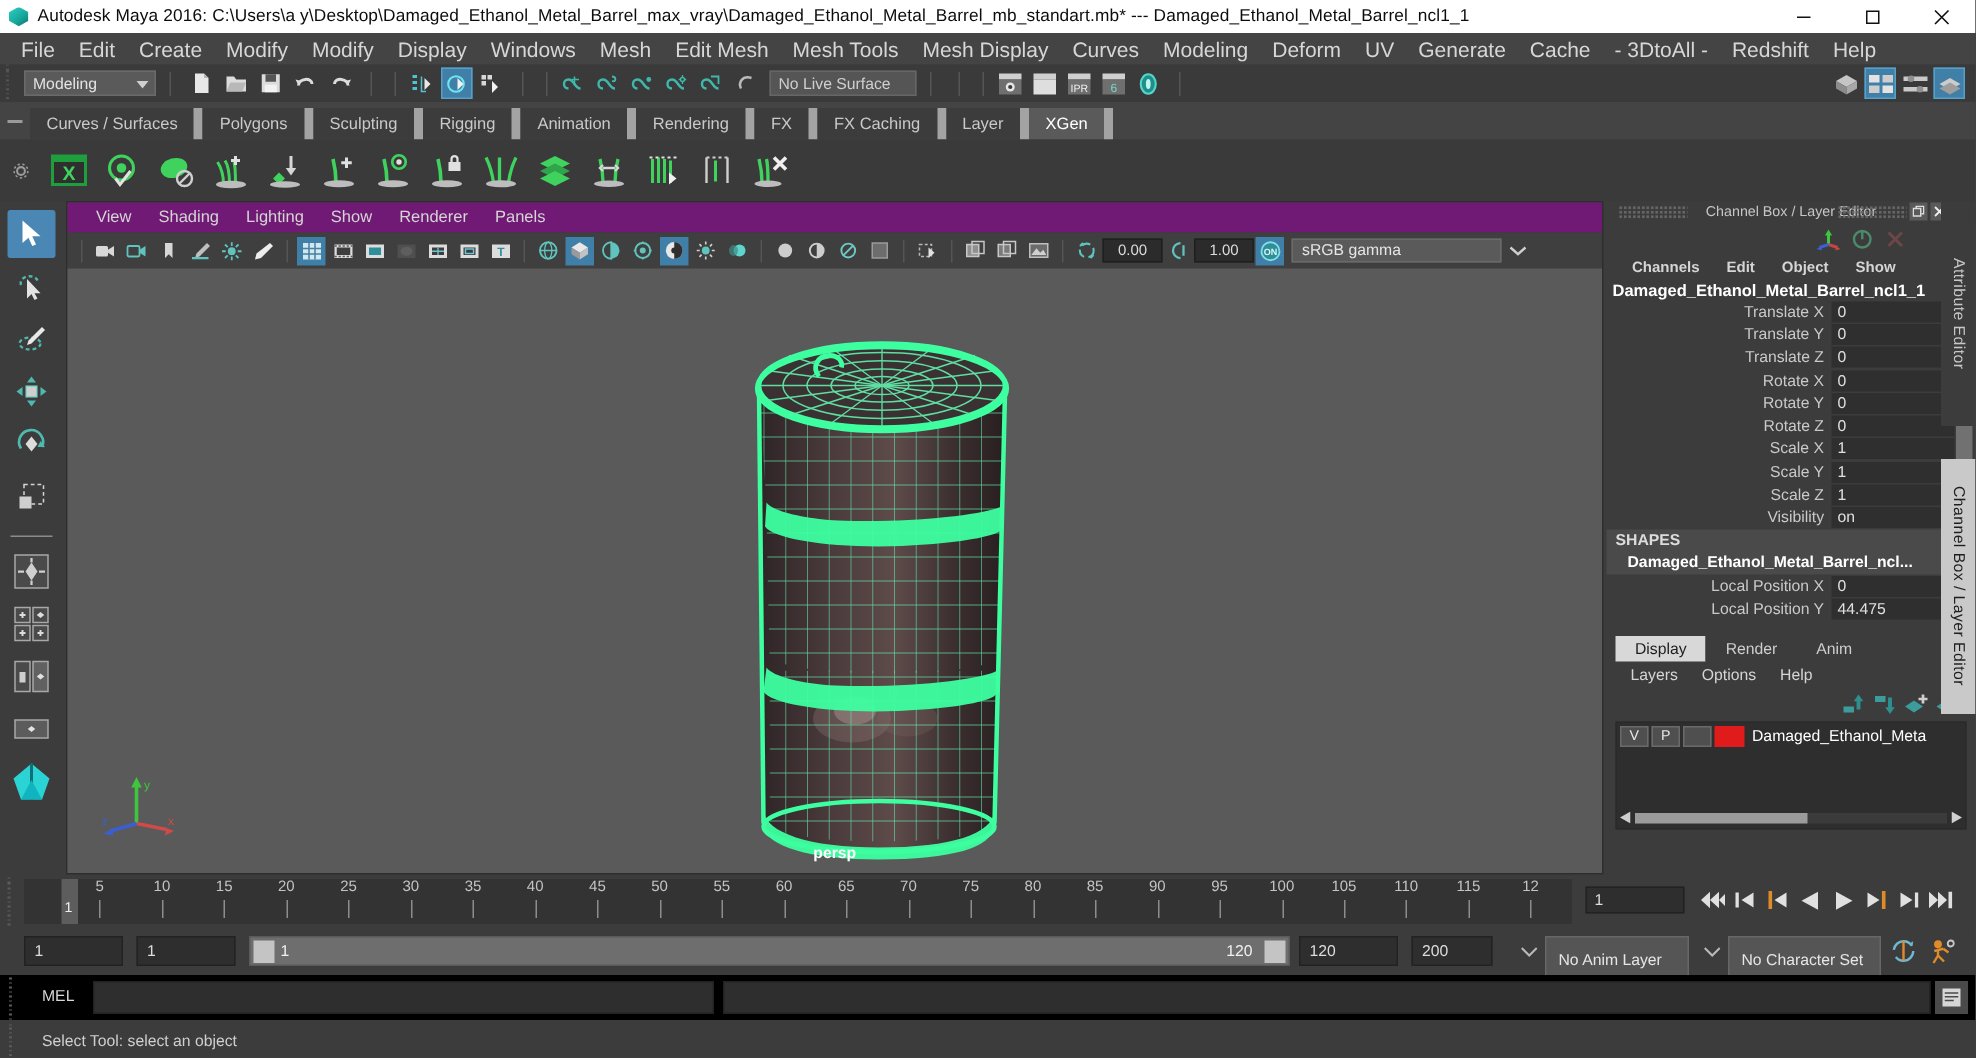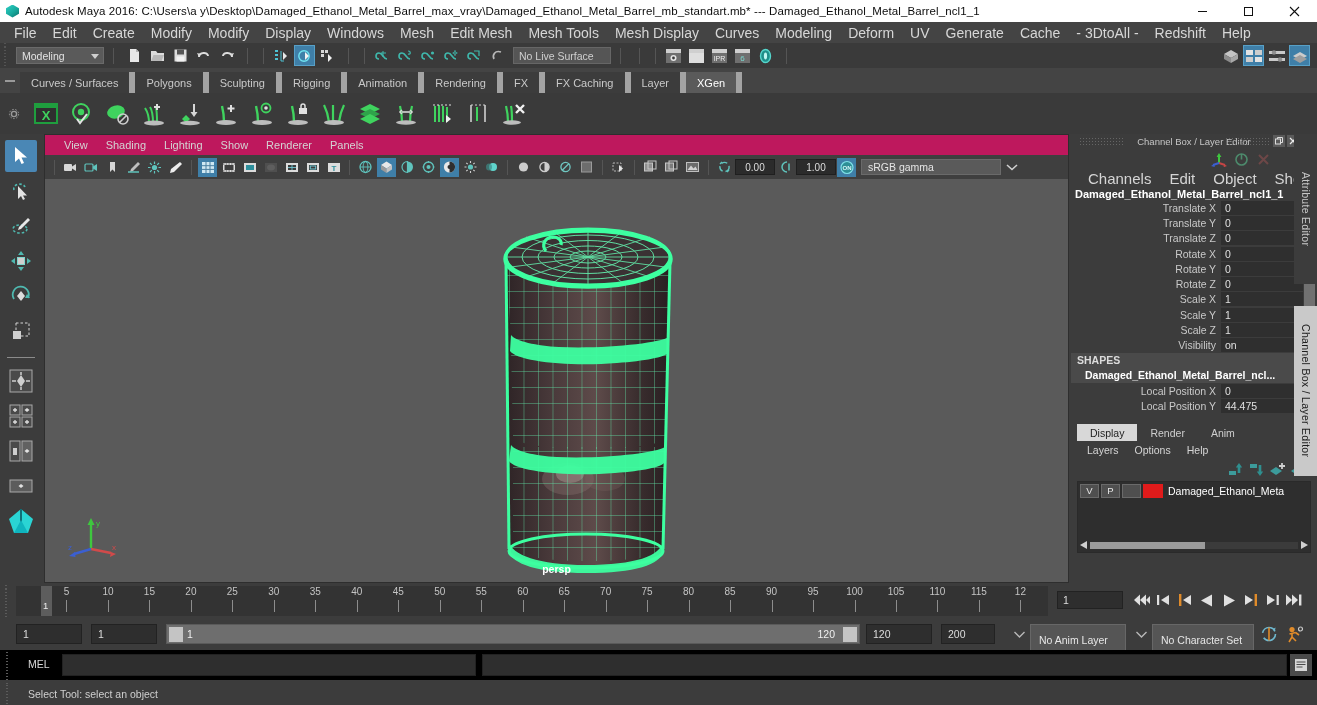--- a/index.html
+++ b/index.html
@@ -84,21 +84,21 @@
     position:absolute;left:0;top:134px;width:42px;height:449px;background:#3c3c3c;
     display:flex;flex-direction:column;align-items:center;padding-top:6px;
   }
   .tool{width:32px;height:32px;margin-bottom:3px;display:flex;align-items:center;justify-content:center;
     border-radius:2px;}
   .tool.sel{background:#4a87b5;}
   .tool-div{width:28px;height:1px;background:#8b8b8b;margin:7px 0 7px 0;}
 
   .viewpanel{position:absolute;left:44px;top:134px;width:1025px;height:449px;background:#3c3c3c;
     border:1px solid #2e2e2e;}
-  .vp-menubar{height:20px;display:flex;align-items:center;padding-left:10px;background:#be185d;}
+  .vp-menubar{height:20px;display:flex;align-items:center;padding-left:10px;background:#701a75;}
   .vp-menubar .mi{font-size:11px;color:#d4d4d4;padding:0 9px;}
   .vp-toolbar{height:24px;display:flex;align-items:center;background:#3f3f3f;padding-left:4px;}
   .vbtn{width:19px;height:19px;display:inline-flex;align-items:center;justify-content:center;margin:0 1px;
     position:relative;}
   .vbtn.on{background:#3f7fa8;}
   .vsep{width:1px;height:15px;background:#555;margin:0 5px;}
   .vnum{width:40px;height:16px;background:#2b2b2b;border:1px solid #1f1f1f;font-size:10px;
     color:#ddd;display:flex;align-items:center;justify-content:center;}
   .gamma-box{width:140px;height:16px;background:#5a5a5a;border:1px solid #6a6a6a;font-size:10.5px;
     color:#e5e5e5;display:flex;align-items:center;padding-left:6px;margin-left:4px;}
@@ -113,21 +113,21 @@
   .cb-titlebar{height:15px;display:flex;align-items:center;justify-content:center;position:relative;
     background:#3c3c3c;}
   .cb-title{font-size:9.5px;color:#c6c6c6;}
   .dots{width:46px;height:9px;
     background-image:radial-gradient(#6a6a6a 40%,transparent 41%);
     background-size:3px 3px; opacity:.9;}
   .cb-winbtn{width:12px;height:12px;background:#5a5a5a;display:flex;align-items:center;
     justify-content:center;font-size:8px;color:#ddd;margin-left:2px;}
   .cb-gizmos{height:20px;display:flex;align-items:center;justify-content:flex-end;padding-right:44px;}
   .cb-menus{height:19px;display:flex;align-items:center;padding-left:8px;}
-  .cb-menus .m{font-size:15px;color:#d5d5d5;padding:0 9px;}
+  .cb-menus .m{font-size:10px;color:#d5d5d5;padding:0 9px;font-weight:bold;}
   .cb-node{font-size:11px;color:#ffffff;font-weight:bold;padding-left:4px;}
   .chan-list{position:relative;}
   .chan-row{height:15.3px;display:flex;align-items:center;font-size:10.5px;}
   .chan-label{width:150px;text-align:right;padding-right:5px;color:#c9c9c9;}
   .chan-val{flex:1;background:#2f2f2f;height:14px;display:flex;align-items:center;padding-left:4px;
     color:#e0e0e0;margin-right:14px;}
   .chan-head{font-size:10.5px;font-weight:bold;color:#dcdcdc;padding-left:6px;height:15px;
     display:flex;align-items:center;background:#4a4a4a;}
   .chan-shape{font-size:10.5px;font-weight:bold;color:#ffffff;padding-left:14px;height:15px;
     display:flex;align-items:center;background:#4a4a4a;}

